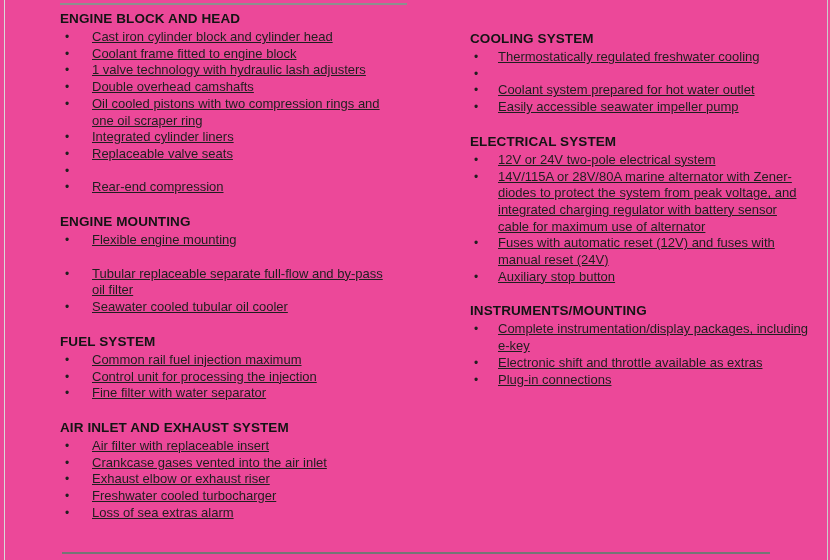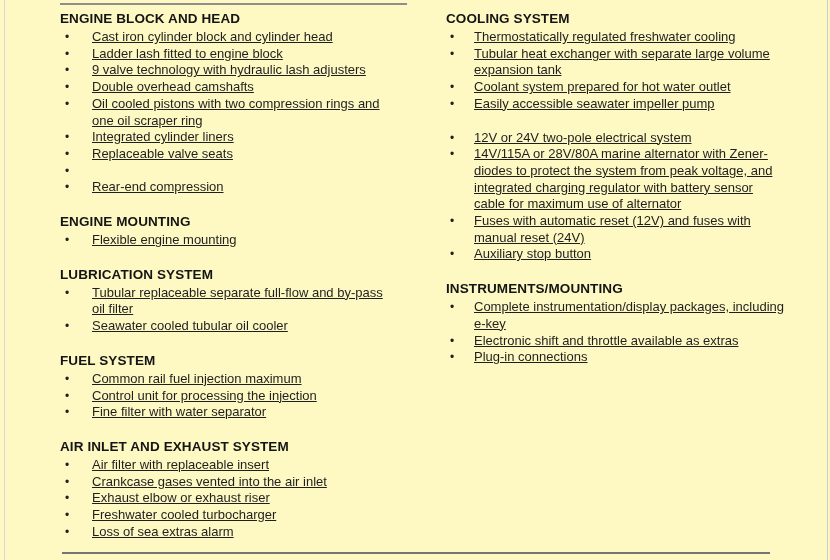--- a/index.html
+++ b/index.html
@@ -12,58 +12,58 @@
     overflow:hidden;
   }
   .edge { position:absolute; top:0; bottom:0; width:1px; }
   .edge-left  { left:4px;  background:#d9d9d9; }
   .edge-right { left:827px; background:#cccccc; }
   .rule { position:absolute; height:2px; }
   .rule-top    { left:60px; top:3px;   width:347px; background:#8e8e8e; }
   .rule-bottom { left:62px; top:552px; width:708px; background:#757575; }
   .col { position:absolute; top:10px; }
   .col-left  { left:60px;  width:335px; }
-  .col-right { left:446px; width:355px; }
+  .col-right { left:470px; width:355px;margin-top:20px; }
   .section { margin-top:17px; }
   .section:first-child { margin-top:0; }
   .section h3 {
     margin:0 0 1px 0;
     font-size:13.5px;
     line-height:18px;
     font-weight:bold;
     color:#141414;
     letter-spacing:0.1px;
   }
   .item { display:flex; font-size:13px; line-height:16.7px; color:#1f1f1f; }
   .bullet { flex:0 0 27px; padding-left:5px; font-size:12px; }
   .col-right .bullet { flex:0 0 24px; padding-left:4px; }
   .text { white-space:pre-wrap;text-decoration:underline; }
 </style>
 </head>
 <body>
 
-<div class="page" style="background: #fef9c3;">
+<div class="page" style="background: #ec4899;">
   <div class="edge edge-left"></div>
   <div class="edge edge-right"></div>
   <div class="rule rule-top" style="background: rgb(142, 142, 142);"></div>
   <div class="rule rule-bottom" style="background: rgb(117, 117, 117);"></div>
   <div class="col col-left">
       <section class="section">
         <h3>ENGINE BLOCK AND HEAD</h3>
         <div class="item">
           <span class="bullet">•</span>
           <span class="text">Cast iron cylinder block and cylinder head</span>
         </div>
         <div class="item">
           <span class="bullet">•</span>
-          <span class="text">Ladder lash fitted to engine block</span>
-        </div>
-        <div class="item">
-          <span class="bullet">•</span>
-          <span class="text">9 valve technology with hydraulic lash adjusters</span>
+          <span class="text">Coolant frame fitted to engine block</span>
+        </div>
+        <div class="item">
+          <span class="bullet">•</span>
+          <span class="text">1 valve technology with hydraulic lash adjusters</span>
         </div>
         <div class="item">
           <span class="bullet">•</span>
           <span class="text">Double overhead camshafts</span>
         </div>
         <div class="item">
           <span class="bullet">•</span>
           <span class="text">Oil cooled pistons with two compression rings and
 one oil scraper ring</span>
         </div>
@@ -84,21 +84,20 @@
         </div>
       </section>
       <section class="section">
         <h3>ENGINE MOUNTING</h3>
         <div class="item">
           <span class="bullet">•</span>
           <span class="text">Flexible engine mounting</span>
         </div>
       </section>
       <section class="section">
-        <h3>LUBRICATION SYSTEM</h3>
         <div class="item">
           <span class="bullet">•</span>
           <span class="text">Tubular replaceable separate full-flow and by-pass
 oil filter</span>
         </div>
         <div class="item">
           <span class="bullet">•</span>
           <span class="text">Seawater cooled tubular oil cooler</span>
         </div>
       </section>
@@ -143,33 +142,32 @@
     </div>
   <div class="col col-right">
       <section class="section">
         <h3>COOLING SYSTEM</h3>
         <div class="item">
           <span class="bullet">•</span>
           <span class="text">Thermostatically regulated freshwater cooling</span>
         </div>
         <div class="item">
           <span class="bullet">•</span>
-          <span class="text">Tubular heat exchanger with separate large volume
-expansion tank</span>
         </div>
         <div class="item">
           <span class="bullet">•</span>
           <span class="text">Coolant system prepared for hot water outlet</span>
         </div>
         <div class="item">
           <span class="bullet">•</span>
           <span class="text">Easily accessible seawater impeller pump</span>
         </div>
       </section>
       <section class="section">
+        <h3>ELECTRICAL SYSTEM</h3>
         <div class="item">
           <span class="bullet">•</span>
           <span class="text">12V or 24V two-pole electrical system</span>
         </div>
         <div class="item">
           <span class="bullet">•</span>
           <span class="text">14V/115A or 28V/80A marine alternator with Zener-
 diodes to protect the system from peak voltage, and
 integrated charging regulator with battery sensor
 cable for maximum use of alternator</span>

